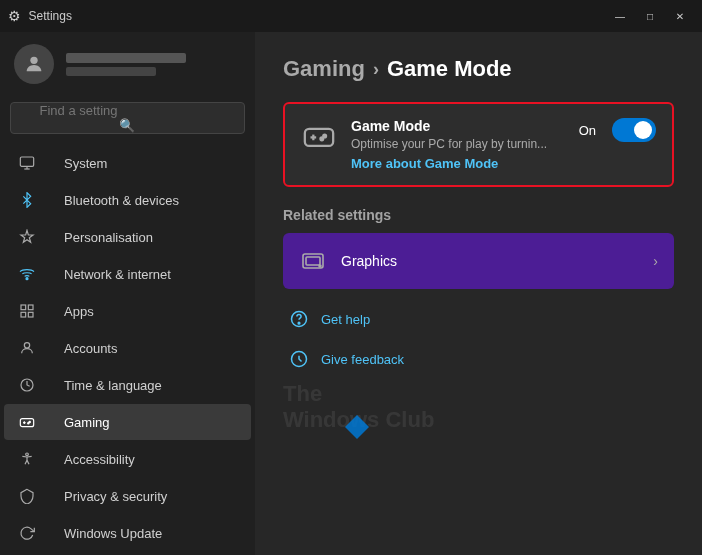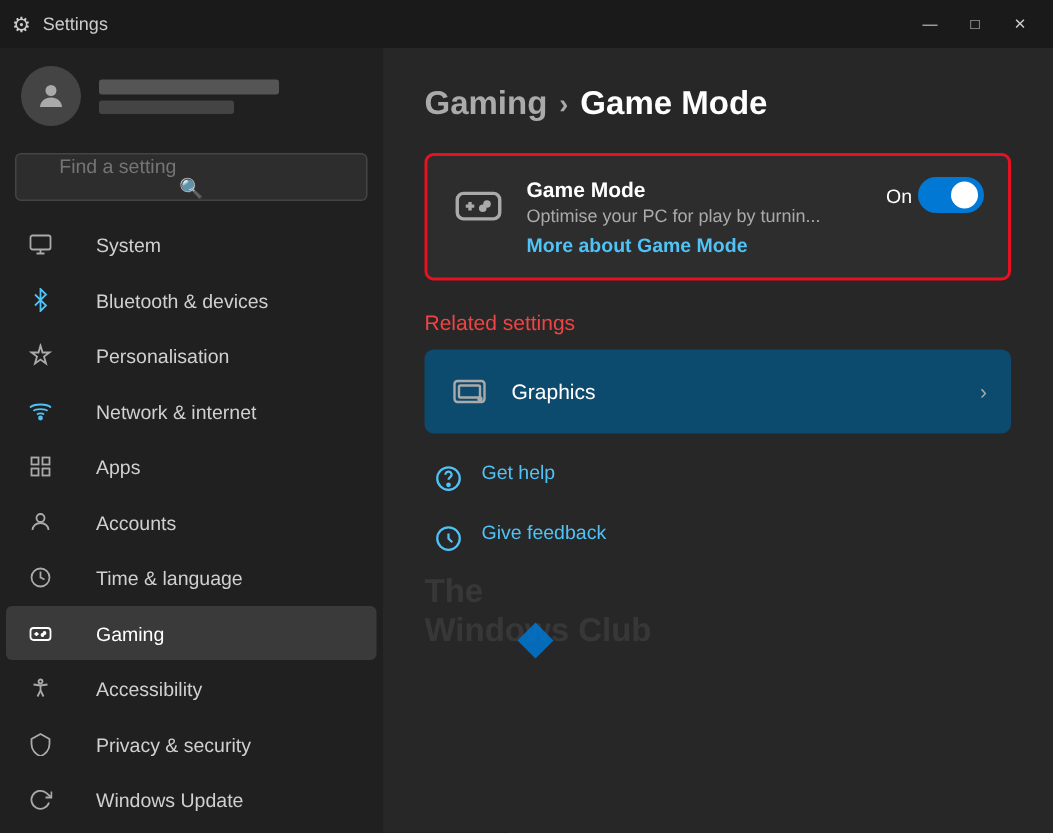--- a/index.html
+++ b/index.html
@@ -227,21 +227,21 @@
     }
     .card-link {
       font-size: 13px;
       color: #4fc3f7;
       cursor: pointer;
       font-weight: bold;
     }
     .card-toggle-area {
       display: flex;
       align-items: center;
-      gap: 4px;
+      gap: 16px;
       flex-shrink: 0;
     }
     .toggle-label {
       font-size: 13px;
       color: #ffffff;
     }
     .toggle-switch {
       width: 44px;
       height: 24px;
       background: #0078d4;
@@ -256,26 +256,26 @@
       background: #ffffff;
       border-radius: 50%;
       position: absolute;
       top: 3px;
       right: 4px;
     }
 
     
     .section-title {
       font-size: 14px;
-      font-weight: 400;
-      color: #ef4444;
+      font-weight: 700;
+      color: #a3a3a3;
       margin-bottom: 10px;
     }
     .settings-item {
-      background: #0c4a6e;
+      background: #4c1d95;
       border-radius: 6px;
       display: flex;
       align-items: center;
       gap: 14px;
       padding: 14px 16px;
       margin-bottom: 4px;
       cursor: pointer;
     }
     .settings-item-icon {
       width: 28px;
@@ -291,21 +291,21 @@
       color: #ffffff;
     }
     .settings-item-chevron {
       font-size: 14px;
       color: #aaa;
     }
 
     
     .link-row {
       display: flex;
-      align-items: flex-start;
+      align-items: center;
       gap: 10px;
       padding: 8px 4px;
       cursor: pointer;
     }
     .link-row-icon {
       width: 24px;
       height: 24px;
       display: flex;
       align-items: center;
       justify-content: center;

